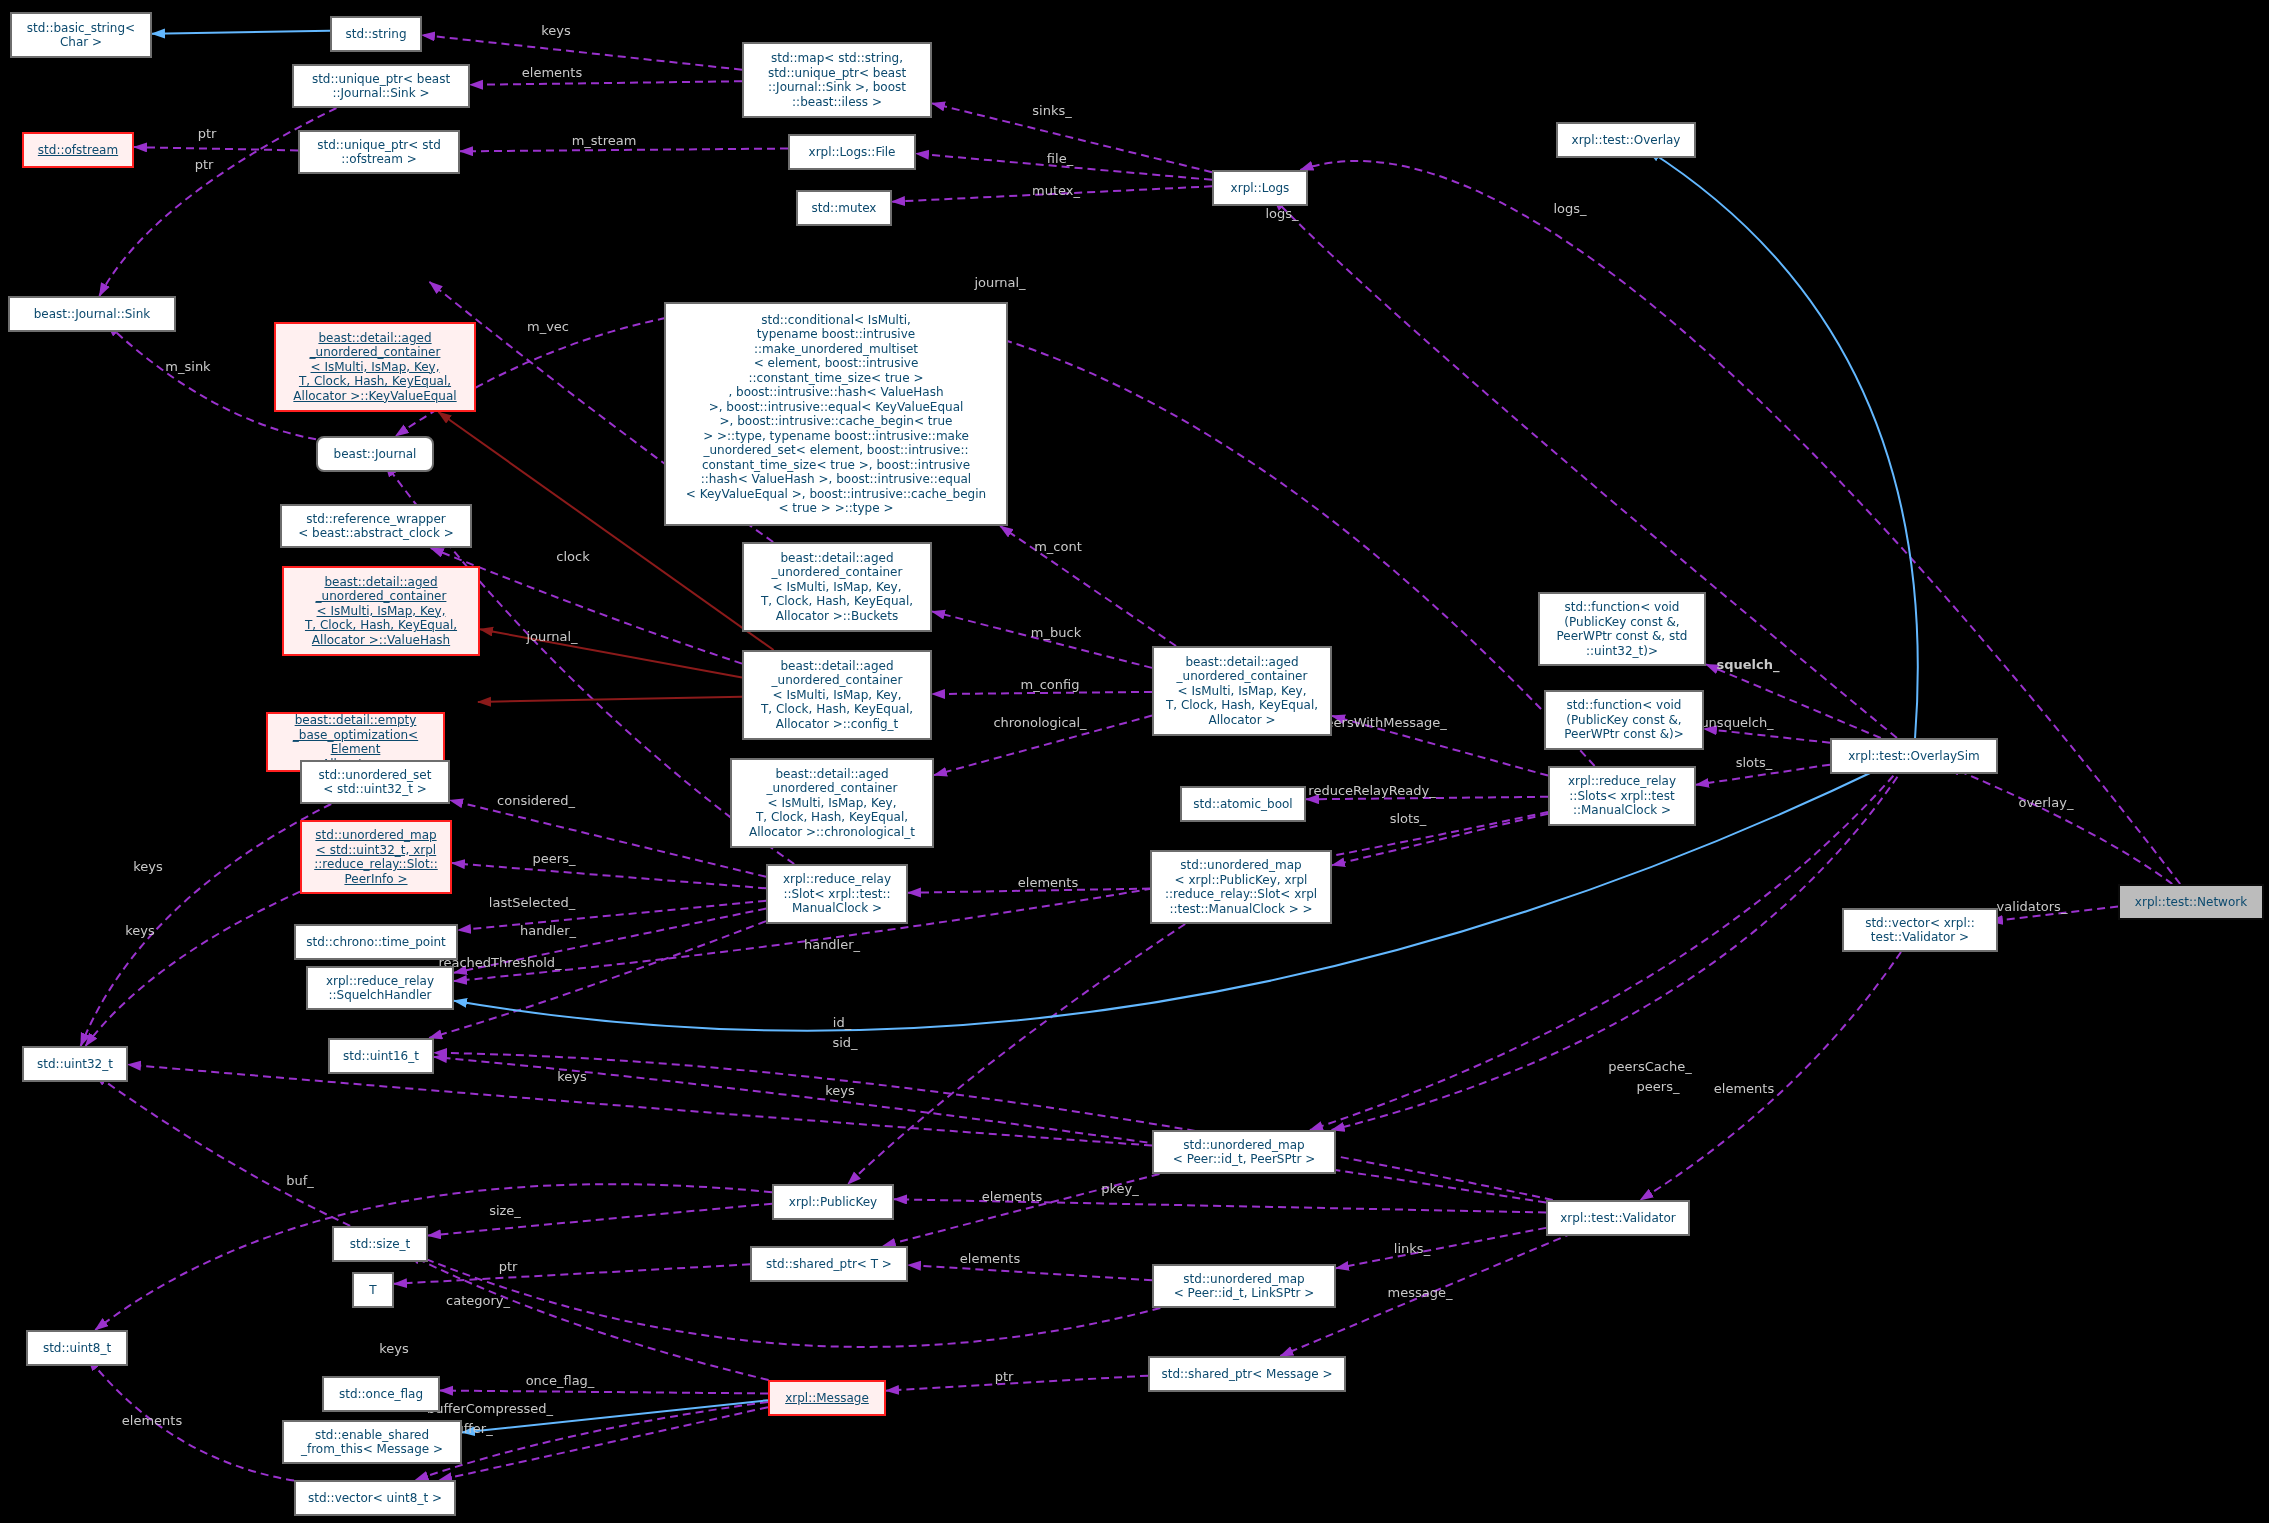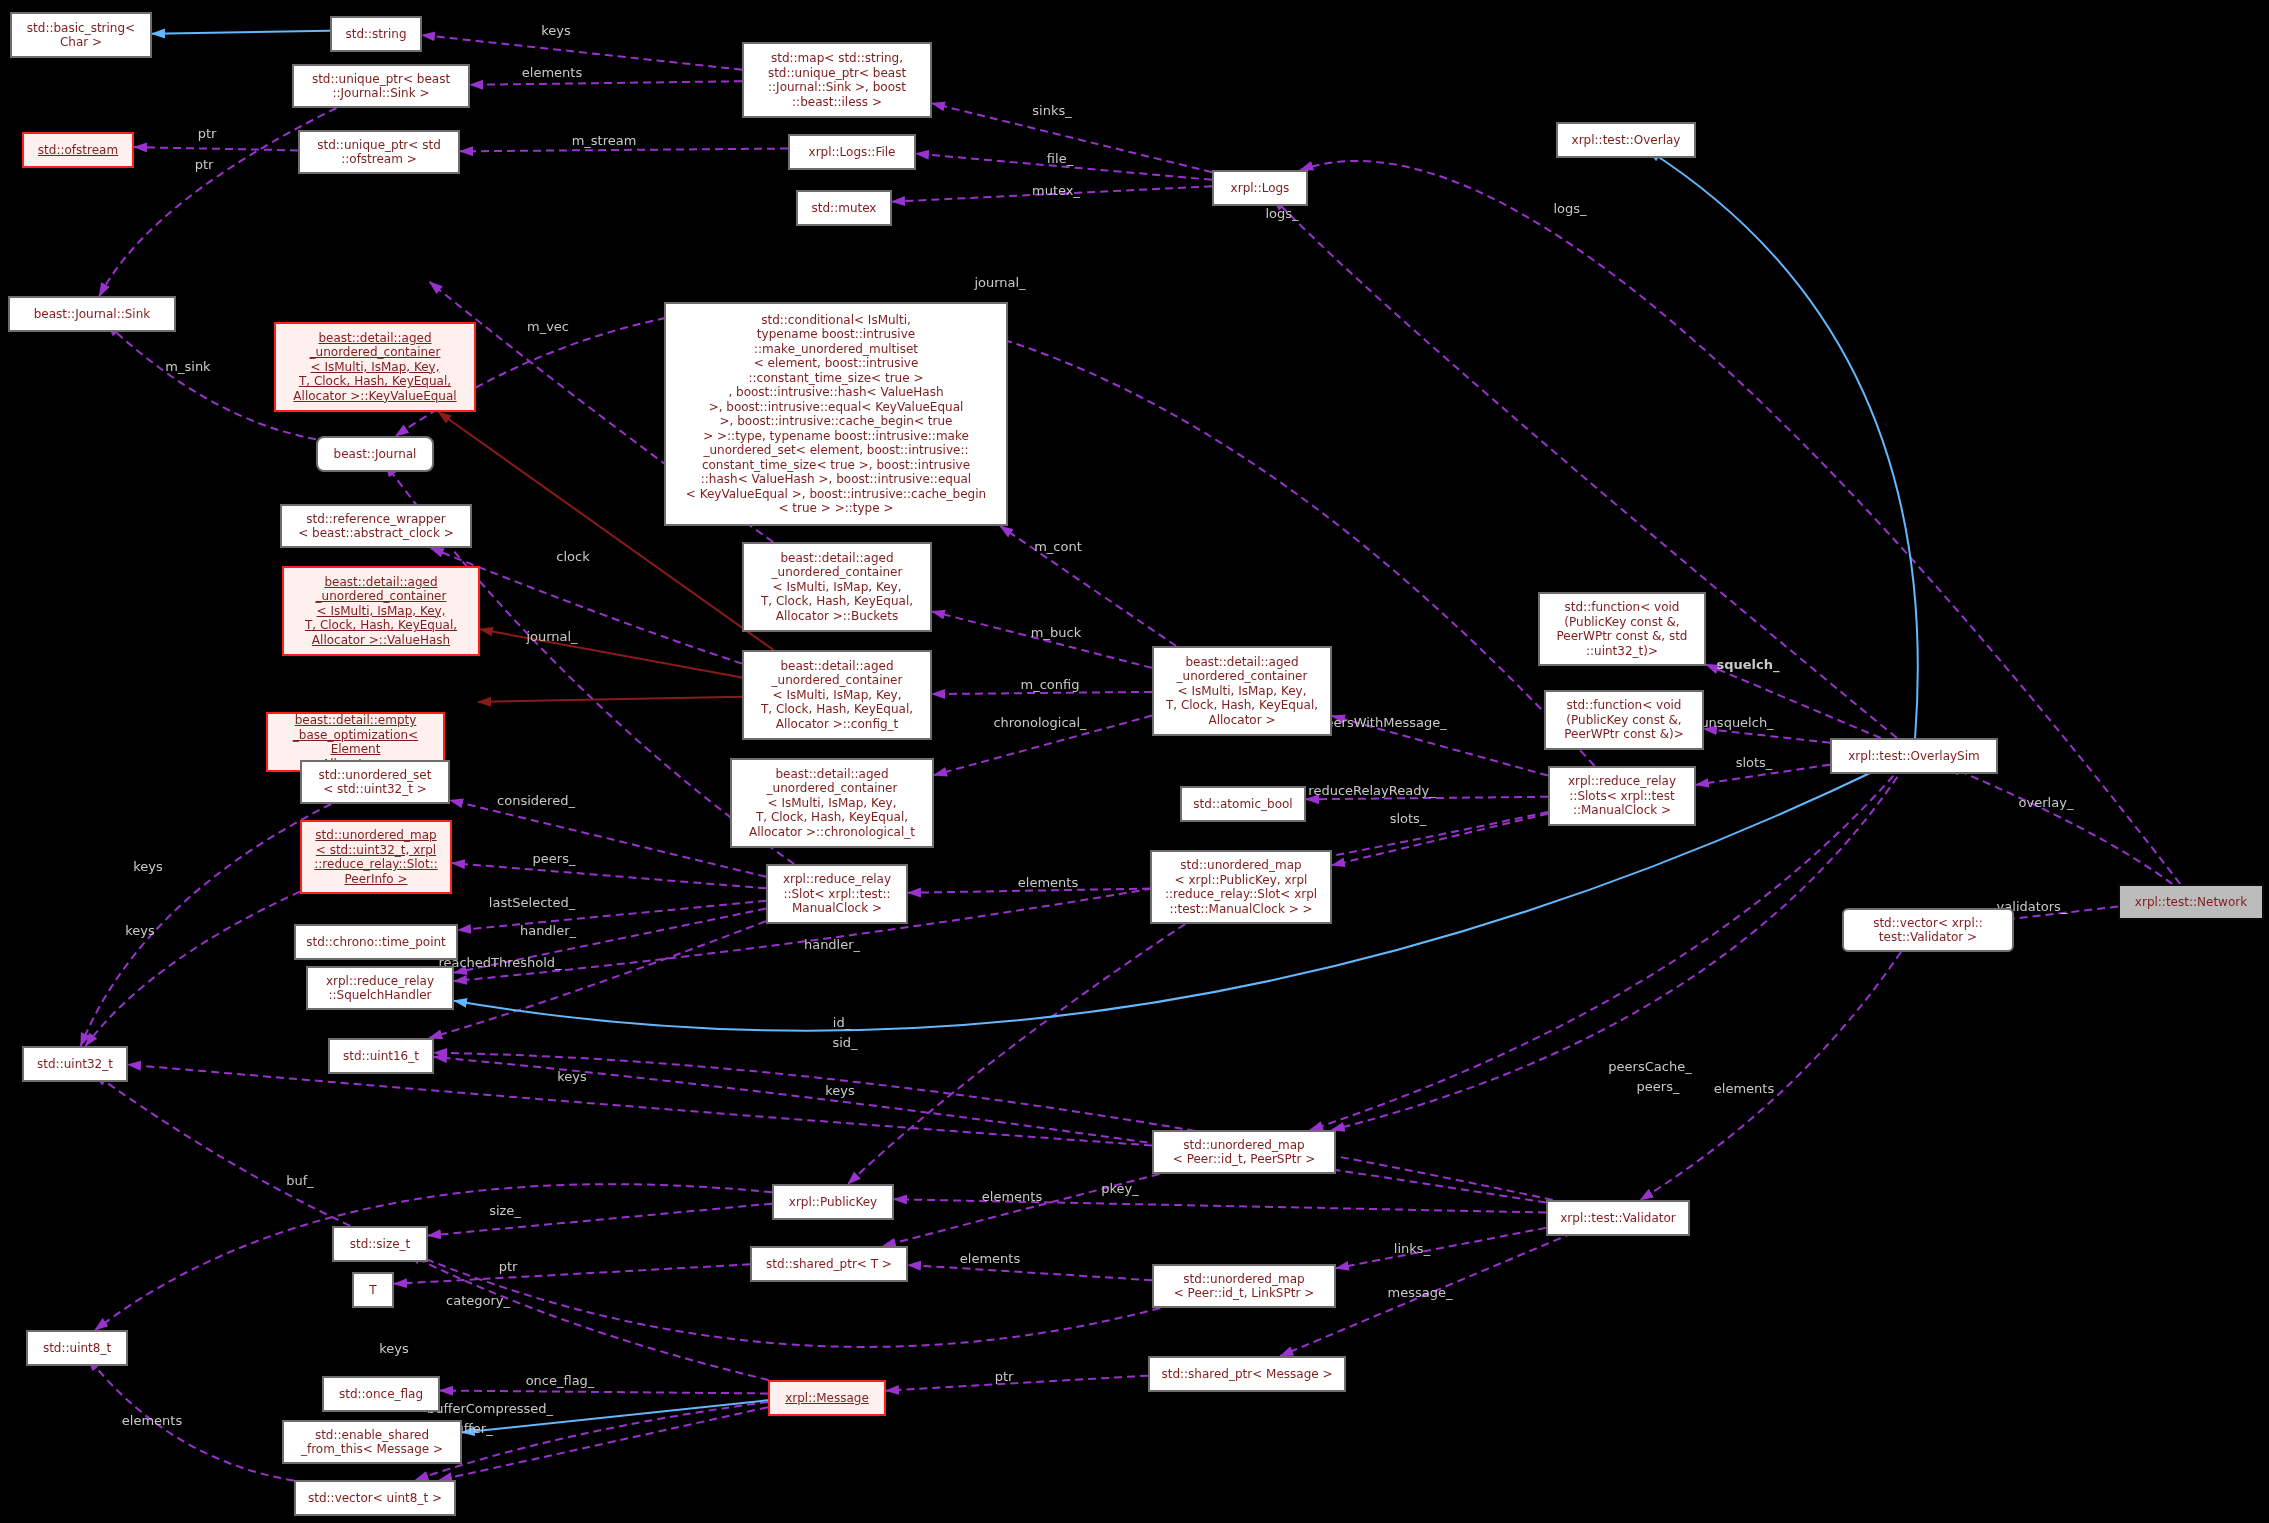--- a/index.html
+++ b/index.html
@@ -3,21 +3,21 @@
 <meta charset="utf-8">
 <style>
   html,body { margin:0; padding:0; background:#000; }
   #stage {
     position:relative; width:2269px; height:1523px; background:#000;
     overflow:hidden; font-family:"DejaVu Sans", sans-serif;
   }
   #edges { position:absolute; left:0; top:0; width:2269px; height:1523px; }
   .node {
     position:absolute; box-sizing:border-box;
-    background:#ffffff; border:2px solid #6e6e6e; color:#7f1d1d;
+    background:#ffffff; border:2px solid #6e6e6e; color:#0c4a6e;
     font:12px/14.5px "DejaVu Sans", sans-serif;
     display:flex; align-items:center; justify-content:center;
     text-align:center; white-space:pre-line; padding:16px 3px;
     cursor:pointer;
   }
   .node.red  { border-color:#ff1f1f; background:#fff0f0;text-decoration:underline; }
   .node.main { background:#bcbcbc; border-color:#0a0a0a; }
   .edge-label {
     position:absolute; transform:translate(-50%,-50%);
     color:#c9c9c9; font:13px "DejaVu Sans", sans-serif; white-space:nowrap;
@@ -256,21 +256,21 @@
 &lt; std::uint32_t &gt;</div>
     <div class="node red" style="left: 300px; top: 820px; width: 152px; height: 74px;">std::unordered_map
 &lt; std::uint32_t, xrpl
 ::reduce_relay::Slot::
 PeerInfo &gt;</div>
     <div class="node" style="left: 294px; top: 924px; width: 164px; height: 28px;">std::chrono::time_point</div>
     <div class="node" style="left: 306px; top: 966px; width: 148px; height: 44px;">xrpl::reduce_relay
 ::SquelchHandler</div>
     <div class="node" style="left: 328px; top: 1038px; width: 106px; height: 28px;">std::uint16_t</div>
     <div class="node" style="left: 22px; top: 1046px; width: 106px; height: 28px;">std::uint32_t</div>
-    <div class="node" style="left: 1842px; top: 908px; width: 172px; height: 44px; border-radius: 6px;">std::vector&lt; xrpl::
+    <div class="node" style="left: 1842px; top: 908px; width: 156px; height: 44px;">std::vector&lt; xrpl::
 test::Validator &gt;</div>
     <div class="node main" style="left: 2118px; top: 884px; width: 146px; height: 28px;">xrpl::test::Network</div>
     <div class="node" style="left: 1152px; top: 1130px; width: 184px; height: 44px;">std::unordered_map
 &lt; Peer::id_t, PeerSPtr &gt;</div>
     <div class="node" style="left: 772px; top: 1184px; width: 122px; height: 28px;">xrpl::PublicKey</div>
     <div class="node" style="left: 1546px; top: 1200px; width: 144px; height: 28px;">xrpl::test::Validator</div>
     <div class="node" style="left: 332px; top: 1226px; width: 96px; height: 28px;">std::size_t</div>
     <div class="node" style="left: 352px; top: 1272px; width: 42px; height: 26px;">T</div>
     <div class="node" style="left: 750px; top: 1246px; width: 158px; height: 28px;">std::shared_ptr&lt; T &gt;</div>
     <div class="node" style="left: 1152px; top: 1264px; width: 184px; height: 44px;">std::unordered_map

